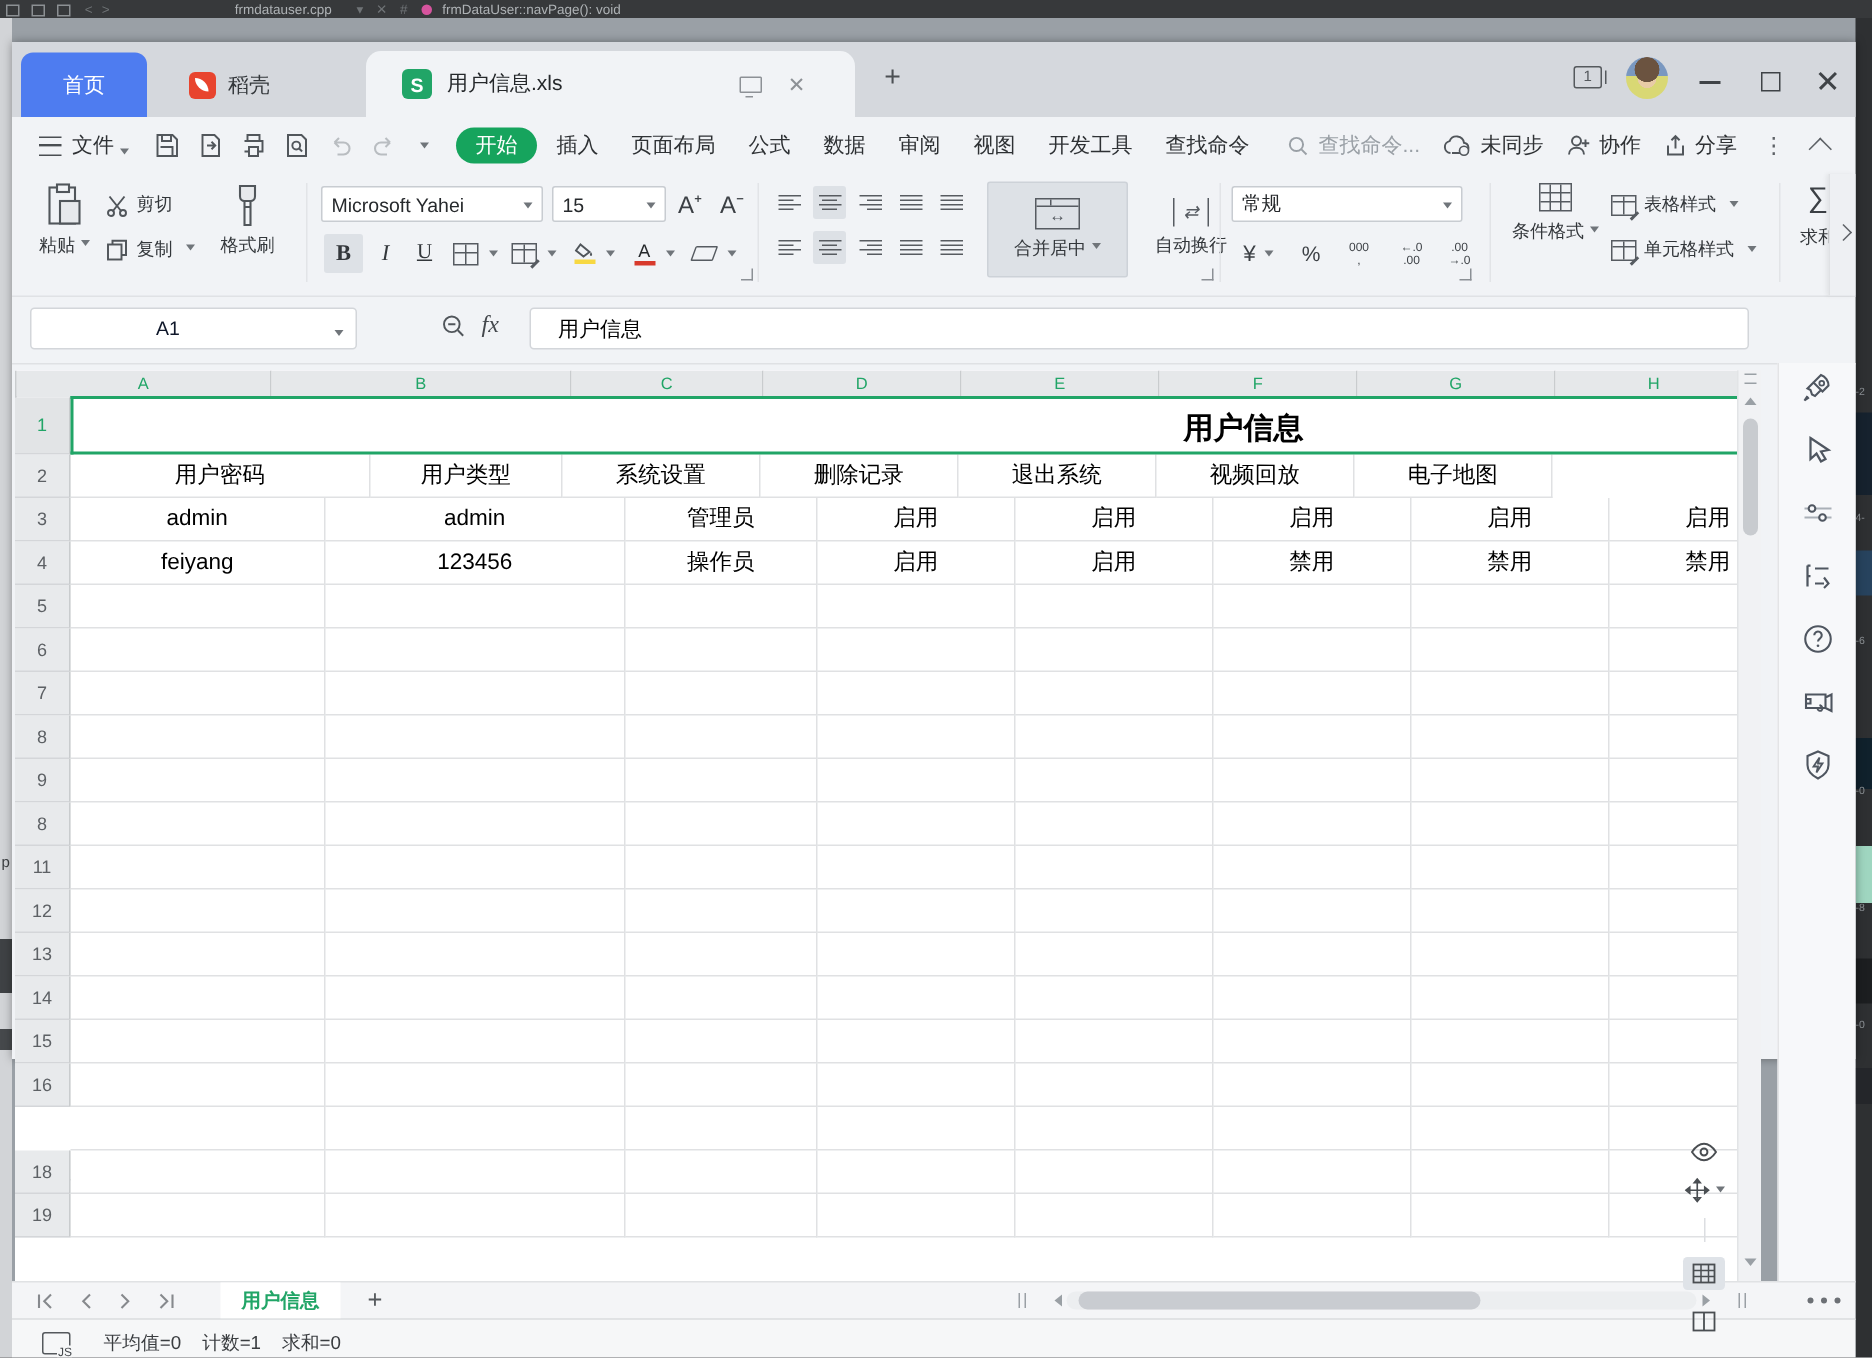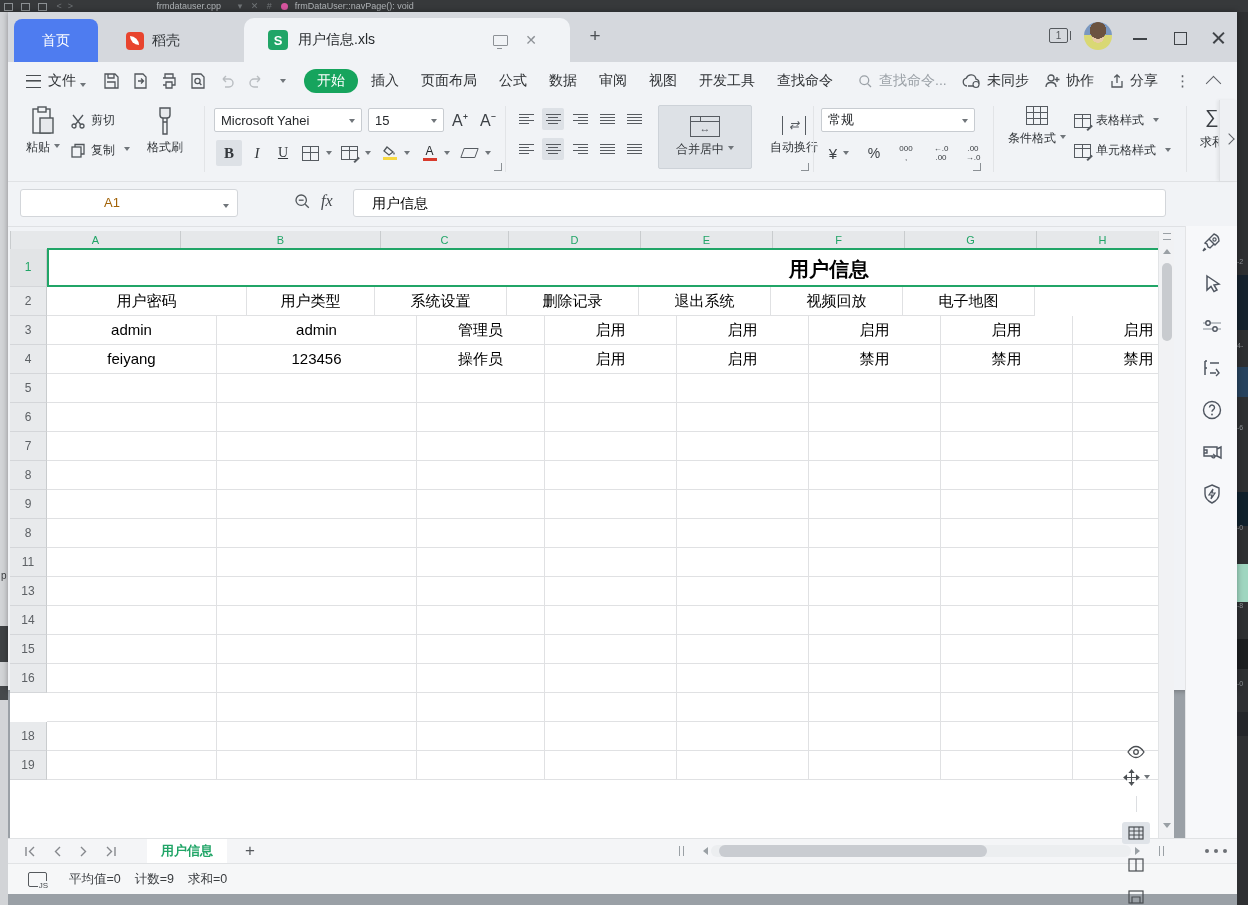--- a/index.html
+++ b/index.html
@@ -19,21 +19,21 @@
   #right-strip{position:absolute;right:0;top:12px;width:11px;height:893px;background:#2e3032;overflow:hidden;font-size:7px;color:#8d9296;}
   #right-strip .frag{position:absolute;left:0;width:11px;}
   #ide-bottom{position:absolute;left:0;top:894px;width:1248px;height:11px;background:#2e3032;overflow:hidden;font-size:9px;line-height:11px;color:#c3c6c8;}
   #ide-bottom .lite{position:absolute;left:0;top:0;width:165px;height:11px;background:#d8dadc;}
   #ide-bottom .fbox{position:absolute;left:168px;top:0;width:162px;height:11px;background:#1d1f21;padding-left:8px;box-sizing:border-box;}
   #ide-bottom .fval{position:absolute;left:345px;top:0;}
   #ide-bottom .xcirc{position:absolute;left:1124px;top:1px;width:9px;height:9px;border-radius:50%;background:#54575a;color:#ddd;font-size:7px;line-height:9px;text-align:center;}
   #ide-bottom .fprev{position:absolute;left:1146px;top:0;}
 
   
-  #wps{position:absolute;left:8px;top:12px;width:1229px;height:678px;background:#f1f3f6;box-shadow:0 0 6px rgba(0,0,0,.35);}
+  #wps{position:absolute;left:8px;top:28px;width:1229px;height:678px;background:#f1f3f6;box-shadow:0 0 6px rgba(0,0,0,.35);}
 
   
   #titlebar{position:absolute;left:0;top:0;width:1229px;height:50px;background:#d5d8dd;}
   #tab-home{position:absolute;left:6px;top:7px;width:84px;height:43px;background:#4e7cf0;border-radius:8px 8px 0 0;color:#fff;font-size:14px;display:flex;align-items:center;justify-content:center;}
   #tab-docer{position:absolute;left:98px;top:7px;height:43px;display:flex;align-items:center;gap:8px;font-size:14px;color:#33373b;padding:0 20px;}
   .docer-ic{width:18px;height:18px;border-radius:4px;background:#e8442e;position:relative;}
   .docer-ic i{position:absolute;left:4px;top:4px;width:9px;height:9px;background:#fff;border-radius:0 100% 0 100%;}
   #tab-doc{position:absolute;left:236px;top:6px;width:326px;height:44px;background:#f1f3f6;border-radius:10px 10px 0 0;display:flex;align-items:center;}
   .slogo{width:20px;height:20px;margin-left:24px;border-radius:4px;background:#21a567;color:#fff;font-weight:bold;font-size:13px;display:flex;align-items:center;justify-content:center;}
   #tab-doc .ttl{margin-left:10px;font-size:14px;color:#25282b;}
@@ -101,21 +101,21 @@
     linear-gradient(#565b61,#565b61) 0 11px/100% 1px no-repeat,
     linear-gradient(#565b61,#565b61) 6px 0/1px 100% no-repeat,
     linear-gradient(#565b61,#565b61) 13px 0/1px 100% no-repeat;}
   .tblic{width:15px;height:12px;border:1.2px solid #565b61;position:relative;background:linear-gradient(#565b61,#565b61) 0 3px/100% 1px no-repeat,linear-gradient(#565b61,#565b61) 7px 0/1px 100% no-repeat;}
   .tblic:after{content:"";position:absolute;right:-3px;bottom:-2px;width:7px;height:1.6px;background:#565b61;transform:rotate(-45deg);}
   #rexpand{position:absolute;right:0;top:0;width:17px;height:81px;background:#eef0f3;border-left:1px solid #dfe1e4;box-shadow:-2px 0 3px rgba(0,0,0,.06);}
   #rexpand i{position:absolute;left:5px;top:35px;width:7px;height:7px;border-right:1.7px solid #5d6166;border-top:1.7px solid #5d6166;transform:rotate(45deg);}
 
   
   #fbar{position:absolute;left:0;top:169px;width:1229px;height:45px;border-bottom:1px solid #dfe1e4;}
-  #namebox{position:absolute;left:12px;top:8px;width:218px;height:28px;background:#fff;border:1px solid #d3d6da;border-radius:3px;box-sizing:border-box;font-size:13px;color:#a16207;}
+  #namebox{position:absolute;left:12px;top:8px;width:218px;height:28px;background:#fff;border:1px solid #d3d6da;border-radius:3px;box-sizing:border-box;font-size:13px;color:#0f172a;}
   #namebox span{position:absolute;left:83px;top:5px;}
   #namebox .ca{position:absolute;right:8px;top:14px;}
   #fxwrap{position:absolute;left:286px;top:11px;display:flex;align-items:center;gap:10px;}
   .fx{font-family:"Liberation Serif",serif;font-style:italic;font-size:16px;color:#44484d;}
   #finput{position:absolute;left:345px;top:8px;width:813px;height:28px;background:#fff;border:1px solid #d3d6da;border-radius:3px;box-sizing:border-box;font-size:14px;color:#000;line-height:26px;padding-left:18px;}
   #sbhandle{position:absolute;left:1185px;top:174px;width:30px;height:8px;border-top:2px solid #c3c6ca;border-bottom:2px solid #c3c6ca;}
 
   
   #gridwrap{position:absolute;left:2px;top:219px;width:1148px;height:607px;background:#fff;overflow:hidden;}
   .ghead{display:flex;height:18px;}
@@ -620,20 +620,31 @@
           <div class="gcell" style="width: 170px; height: 29px; line-height: 28px;"></div>
           <div class="gcell" style="width: 200px; height: 29px; line-height: 28px;"></div>
           <div class="gcell" style="width: 128px; height: 29px; line-height: 28px;"></div>
           <div class="gcell" style="width: 132px; height: 29px; line-height: 28px;"></div>
           <div class="gcell" style="width: 132px; height: 29px; line-height: 28px;"></div>
           <div class="gcell" style="width: 132px; height: 29px; line-height: 28px;"></div>
           <div class="gcell" style="width: 132px; height: 29px; line-height: 28px;"></div>
           <div class="gcell" style="width: 132px; height: 29px; line-height: 28px;"></div>
         </div>
         <div class="grow" style="height: 29px;">
+          <div class="rowhd" style="line-height: 28px;">12</div>
+          <div class="gcell" style="width: 170px; height: 29px; line-height: 28px;"></div>
+          <div class="gcell" style="width: 200px; height: 29px; line-height: 28px;"></div>
+          <div class="gcell" style="width: 128px; height: 29px; line-height: 28px;"></div>
+          <div class="gcell" style="width: 132px; height: 29px; line-height: 28px;"></div>
+          <div class="gcell" style="width: 132px; height: 29px; line-height: 28px;"></div>
+          <div class="gcell" style="width: 132px; height: 29px; line-height: 28px;"></div>
+          <div class="gcell" style="width: 132px; height: 29px; line-height: 28px;"></div>
+          <div class="gcell" style="width: 132px; height: 29px; line-height: 28px;"></div>
+        </div>
+        <div class="grow" style="height: 29px;">
           <div class="rowhd" style="line-height: 28px; text-align: center;">13</div>
           <div class="gcell" style="width: 170px; height: 29px; line-height: 28px;"></div>
           <div class="gcell" style="width: 200px; height: 29px; line-height: 28px;"></div>
           <div class="gcell" style="width: 128px; height: 29px; line-height: 28px;"></div>
           <div class="gcell" style="width: 132px; height: 29px; line-height: 28px;"></div>
           <div class="gcell" style="width: 132px; height: 29px; line-height: 28px;"></div>
           <div class="gcell" style="width: 132px; height: 29px; line-height: 28px;"></div>
           <div class="gcell" style="width: 132px; height: 29px; line-height: 28px;"></div>
           <div class="gcell" style="width: 132px; height: 29px; line-height: 28px;"></div>
         </div>
@@ -793,21 +804,21 @@
           <i style="left:18px"></i>
         </span>
     </div>
 
     <div id="statusbar">
       <span id="jsic">
           <span>JS</span>
         </span>
       <span class="stext">
         <span>平均值=0</span>
-        <span>计数=9</span>
+        <span>计数=1</span>
         <span>求和=0</span>
       </span>
       <span class="sright">
         <svg width="20" height="14" viewBox="0 0 20 14">
             <path d="M2 7c2.5-3.8 5.2-5.5 8-5.5S15.5 3.2 18 7c-2.5 3.8-5.2 5.5-8 5.5S4.5 10.8 2 7z" fill="none" stroke="#4a4e52" stroke-width="1.3"></path>
             <circle cx="10" cy="7" r="2.3" fill="none" stroke="#4a4e52" stroke-width="1.3"></circle>
           </svg>
         <span style="display:flex;align-items:center">
           <svg width="17" height="17" viewBox="0 0 17 17">
               <path d="M8.5 1v15M1 8.5h15 M8.5 1L6.5 3.5h4z M8.5 16l-2-2.5h4z M1 8.5L3.5 6.5v4z M16 8.5l-2.5-2v4z" fill="none" stroke="#4a4e52" stroke-width="1.1"></path>

